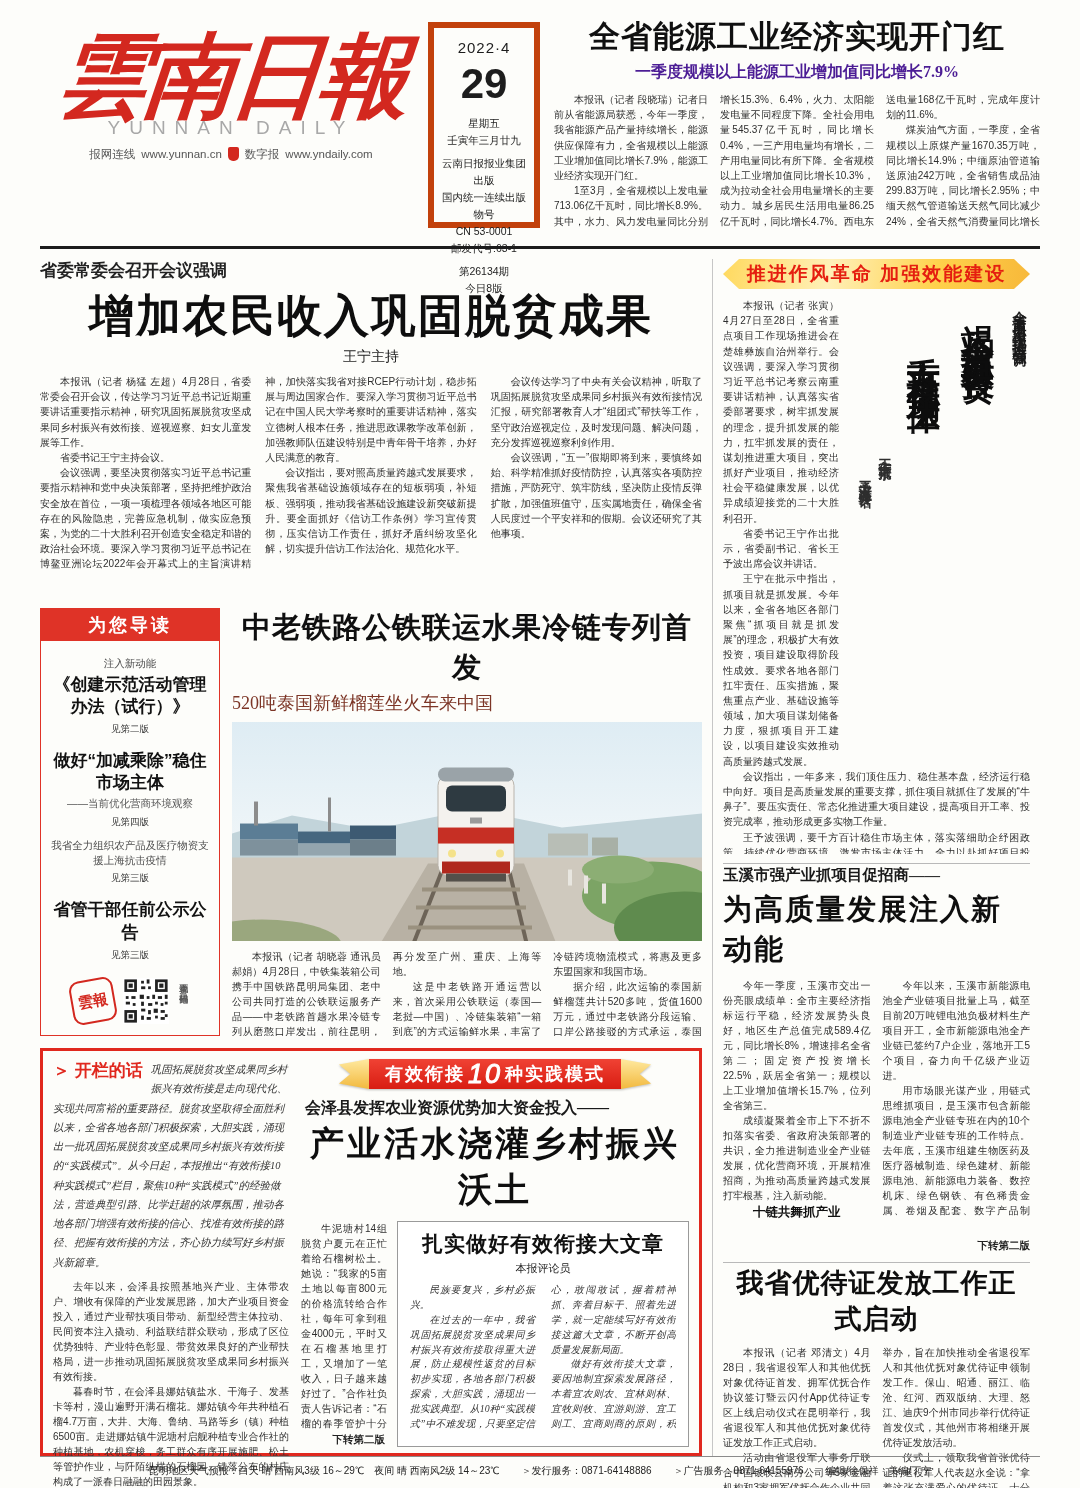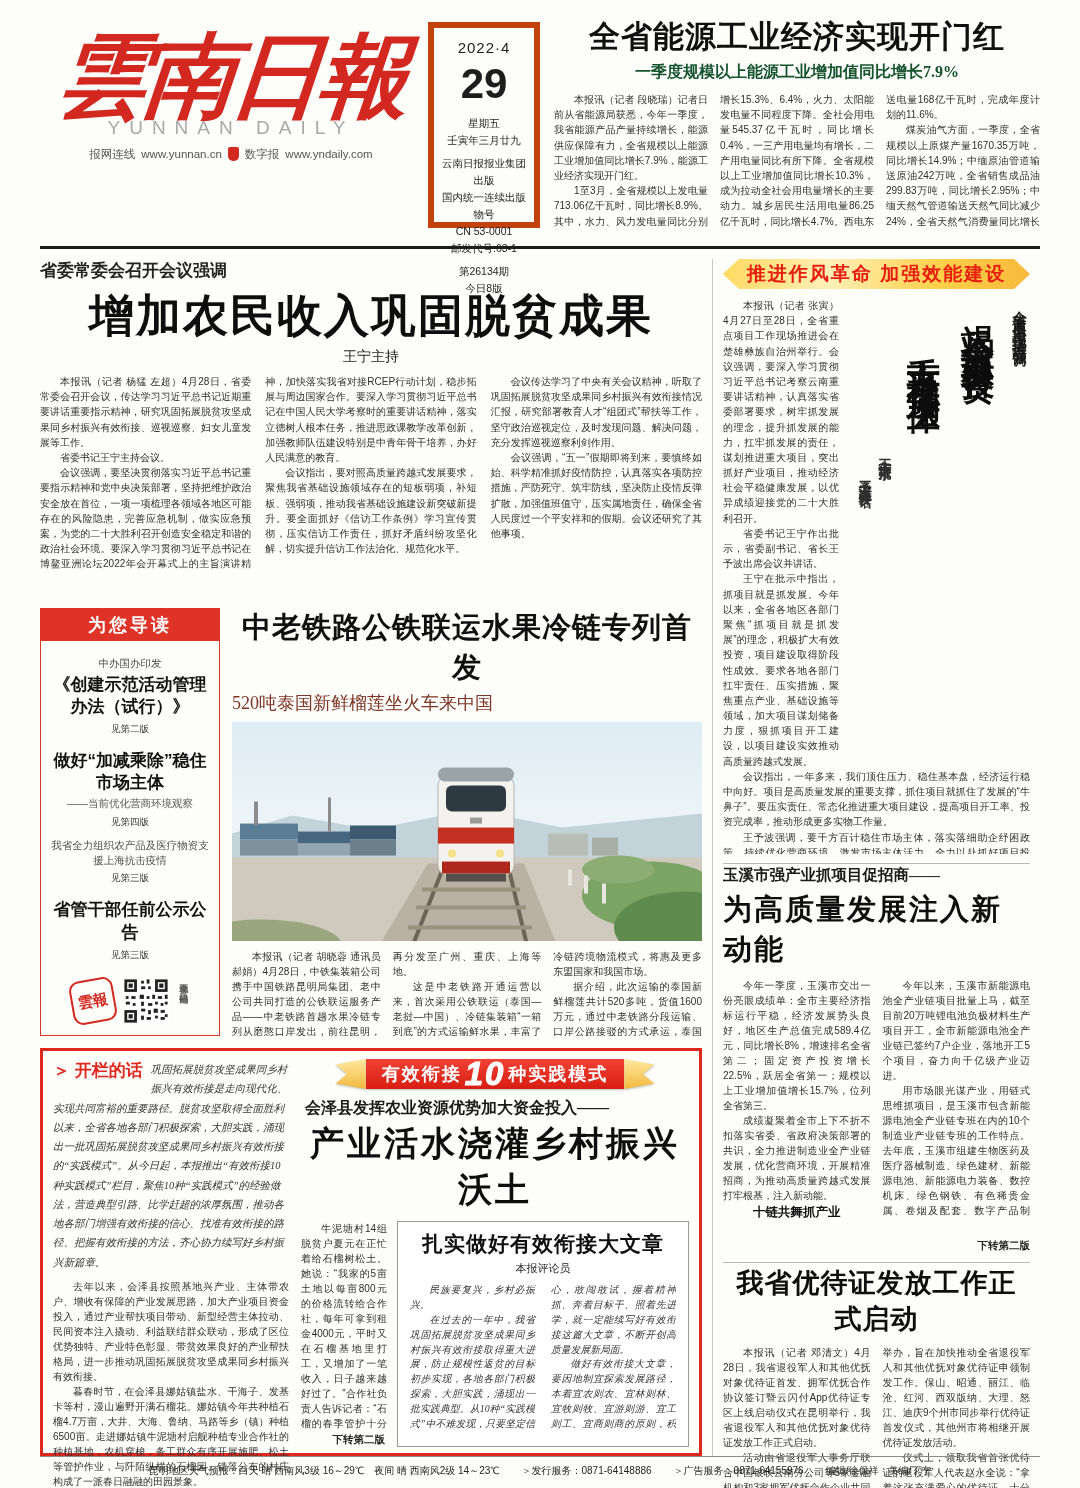--- a/index.html
+++ b/index.html
@@ -38,21 +38,21 @@
     width:112px; height:206px; margin:8px 0 0 6px;
     border:6px solid #c2410c; padding:8px 4px;
     text-align:center; font-size:10.5px; line-height:1.62; color:#1d1d1d;
   }
   .db-ym { font-size:15px; letter-spacing:1px; }
   .db-day { font-size:42px; font-weight:bold; line-height:1.15; }
   .db-gap { height:6px; }
 
   .topstory { flex:1; padding:2px 0 0 14px; }
   .topstory-headline { font-size:31px; font-weight:900; text-align:center; letter-spacing:1px; color:#101010; }
-  .topstory-subhead { font-size:16px; font-weight:bold; text-align:center; margin-top:4px; font-family:"Liberation Serif", serif; color:#14532d; }
+  .topstory-subhead { font-size:16px; font-weight:bold; text-align:center; margin-top:4px; font-family:"Liberation Serif", serif; color:#4c1d95; }
   .topstory-body {
     margin-top:9px; column-count:3; column-gap:12px;
     font-size:10px; line-height:1.52; text-align:justify; color:#2e2e2e;
     height:142px; overflow:hidden;
   }
   .topstory-body p { margin:0; text-indent:2em; }
 
   .header-rule { border-top:3px solid #1c1c1c; margin:6px 0 10px; }
 
   
@@ -114,21 +114,21 @@
   .ribbon-row { display:flex; justify-content:center; }
   .ribbon { display:flex; align-items:stretch; height:30px; filter:drop-shadow(0 1px 1px rgba(0,0,0,.25)); }
   .ribbon-tail { width:30px; background:linear-gradient(180deg,#ffe9a0,#f2b93e); }
   .ribbon-tail.left  { clip-path:polygon(0 18%, 100% 0, 100% 100%, 0 82%, 38% 50%); }
   .ribbon-tail.right { clip-path:polygon(100% 18%, 0 0, 0 100%, 100% 82%, 62% 50%); }
   .ribbon-main {
     background:linear-gradient(180deg,#f04234,#d81d12);
     color:#fff; font-weight:900; font-size:18px; letter-spacing:2px;
     display:flex; align-items:center; padding:0 16px;
   }
-  .ribbon-num { font-size:33px; font-weight:700; font-style:italic; margin:0 3px; -webkit-text-stroke:1px #fff; }
+  .ribbon-num { font-size:27px; font-weight:400; font-style:italic; margin:0 3px; -webkit-text-stroke:1px #fff; }
   .k-kicker { font-family:"Liberation Serif", serif; font-weight:bold; font-size:16px; margin:9px 0 0 4px; color:#1a1a1a; }
   .k-headline { font-size:34px; font-weight:900; letter-spacing:3px; text-align:center; margin:2px 0 8px; color:#0e0e0e; }
   .k-content { display:flex; flex:1; min-height:0; }
   .k-midcol { width:86px; display:flex; flex-direction:column; }
   .k-midtext { flex:1; font-size:10px; line-height:1.5; text-align:justify; color:#2e2e2e; overflow:hidden; }
   .k-midtext p { margin:0; text-indent:2em; }
   .k-jump { font-weight:bold; font-size:10.5px; text-align:right; padding:3px 2px 0 0; }
   .commentary { flex:1; border:1px solid #9a9a9a; margin-left:10px; padding:8px 12px 6px; background:#fff; }
   .c-title { font-size:21px; font-weight:900; text-align:center; letter-spacing:1px; color:#101010; }
   .c-byline { font-size:11px; text-align:center; margin:3px 0 7px; }
@@ -244,21 +244,21 @@
           <p>会议传达学习了中央有关会议精神，听取了巩固拓展脱贫攻坚成果同乡村振兴有效衔接情况汇报，研究部署教育人才“组团式”帮扶等工作，坚守政治巡视定位，及时发现问题、解决问题，充分发挥巡视巡察利剑作用。</p>
           <p>会议强调，“五一”假期即将到来，要慎终如始、科学精准抓好疫情防控，认真落实各项防控措施，严防死守、筑牢防线，坚决防止疫情反弹扩散，加强值班值守，压实属地责任，确保全省人民度过一个平安祥和的假期。会议还研究了其他事项。</p>
         </div>
       </div>
 
       <div class="midrow">
         <div class="guide">
           <div class="guide-header">为您导读</div>
           <div class="guide-body">
             <div>
-              <div class="g-kicker">中办国办印发</div>
+              <div class="g-kicker">注入新动能</div>
               <div class="g-title">《创建示范活动管理办法（试行）》</div>
               <div class="g-page">见第二版</div>
             </div>
             <div>
               <div class="g-title" style="margin-top:14px;">做好“加减乘除”稳住市场主体</div>
               <div class="g-note">——当前优化营商环境观察</div>
               <div class="g-page">见第四版</div>
             </div>
             <div>
               <div class="g-kicker">我省全力组织农产品及医疗物资支援上海抗击疫情</div>

